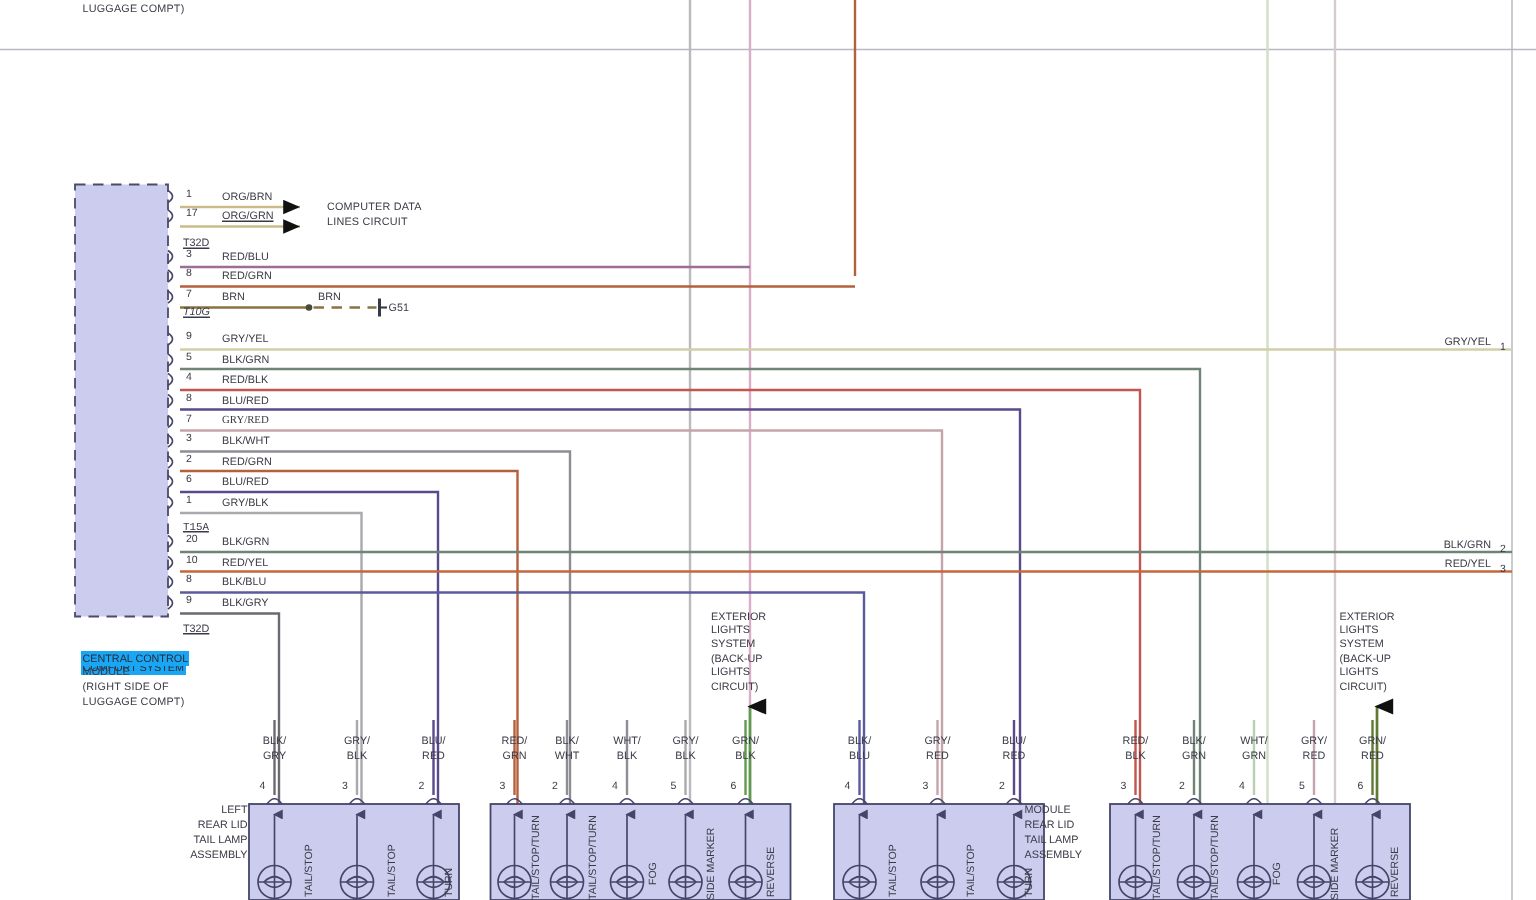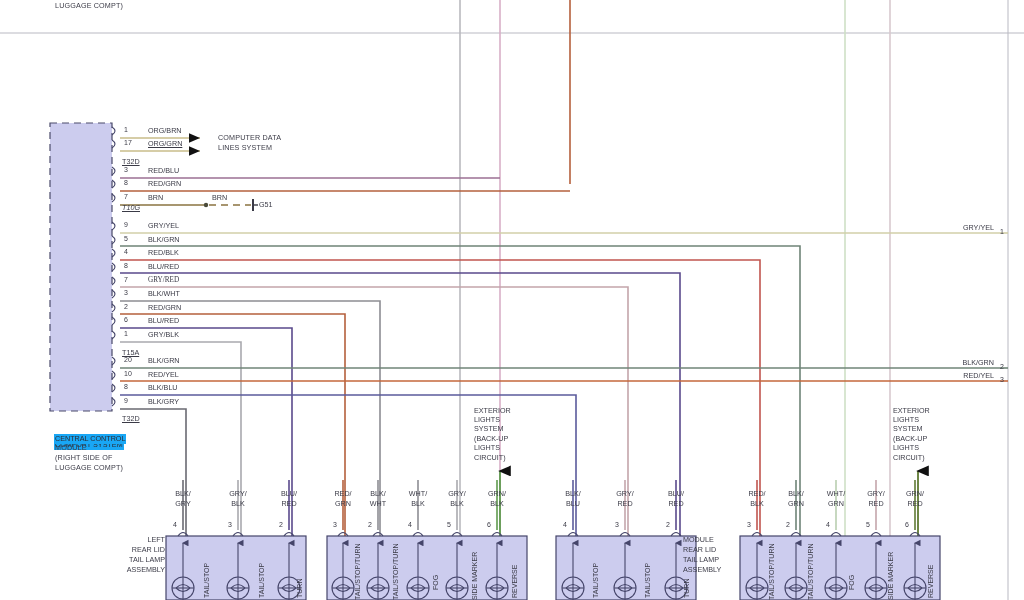--- a/index.html
+++ b/index.html
@@ -274,21 +274,21 @@
   <div class="txt" style="left:55px;top:2px;">LUGGAGE COMPT)</div>
 
   <div class="hl" style="left:54px;top:440px;">COMFORT SYSTEM</div>
   <div class="hl" style="left:54px;top:434px;">CENTRAL CONTROL</div>
   <div class="txt" style="left:55px;top:444px;">MODULE</div>
   <div class="txt" style="left:55px;top:454px;">(RIGHT SIDE OF</div>
   <div class="txt" style="left:55px;top:464px;">LUGGAGE COMPT)</div>
 
   <div class="conn" style="left:122px;top:157px;">T32D</div>
   <div class="conn" style="left:122px;top:203px;font-style:italic;">T10G</div>
-  <div class="conn" style="left:122px;top:348px;">T15A</div>
+  <div class="conn" style="left:122px;top:348px;font-family:Liberation Mono, monospace;">T15A</div>
   <div class="conn" style="left:122px;top:414px;">T32D</div>
 
   <div class="pin" style="left:124px;top:126px;">1</div>
   <div class="wlbl" style="left:148px;top:126px;">ORG/BRN</div>
   <div class="pin" style="left:124px;top:139px;">17</div>
   <div class="wlbl" style="left:148px;top:139px;text-decoration:underline;">ORG/GRN</div>
 
   <div class="pin" style="left:124px;top:166px;">3</div>
   <div class="wlbl" style="left:148px;top:166px;">RED/BLU</div>
   <div class="pin" style="left:124px;top:179px;">8</div>
@@ -321,21 +321,21 @@
   <div class="wlbl" style="left:148px;top:370px;">RED/YEL</div>
   <div class="pin" style="left:124px;top:383px;">8</div>
   <div class="wlbl" style="left:148px;top:383px;">BLK/BLU</div>
   <div class="pin" style="left:124px;top:397px;">9</div>
   <div class="wlbl" style="left:148px;top:397px;">BLK/GRY</div>
 
   <div class="wlbl" style="left:212px;top:193px;">BRN</div>
   <div class="wlbl" style="left:259px;top:200px;">G51</div>
 
   <div class="txt" style="left:218px;top:134px;">COMPUTER DATA</div>
-  <div class="txt" style="left:218px;top:144px;">LINES SYSTEM</div>
+  <div class="txt" style="left:218px;top:144px;">LINES CIRCUIT</div>
 
   <div class="blkttl" style="left:474px;top:406px;width:52px;">EXTERIOR</div>
   <div class="blkttl" style="left:474px;top:415px;width:52px;">LIGHTS</div>
   <div class="blkttl" style="left:474px;top:424px;width:52px;">SYSTEM</div>
   <div class="blkttl" style="left:474px;top:434px;width:52px;">(BACK-UP</div>
   <div class="blkttl" style="left:474px;top:443px;width:52px;">LIGHTS</div>
   <div class="blkttl" style="left:474px;top:453px;width:52px;">CIRCUIT)</div>
 
   <div class="blkttl" style="left:893px;top:406px;width:52px;">EXTERIOR</div>
   <div class="blkttl" style="left:893px;top:415px;width:52px;">LIGHTS</div>

